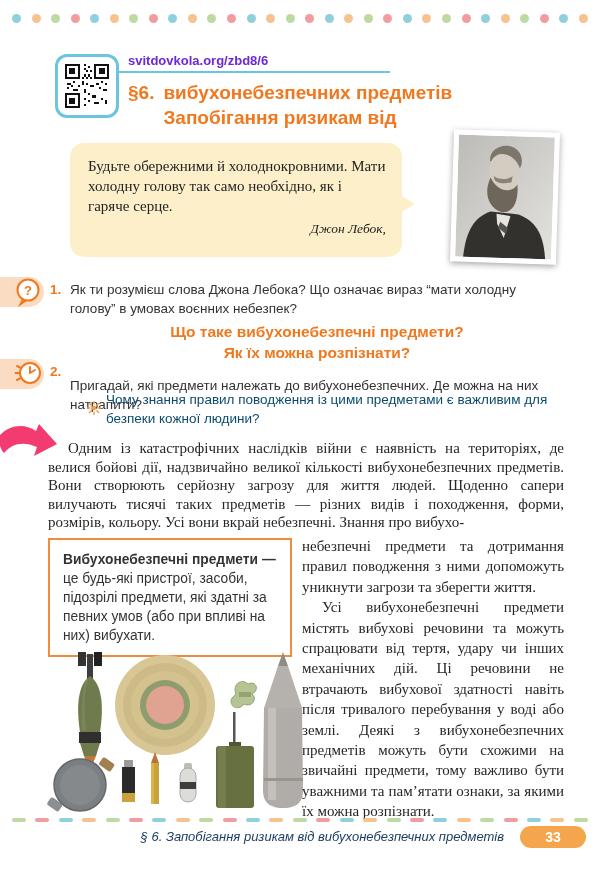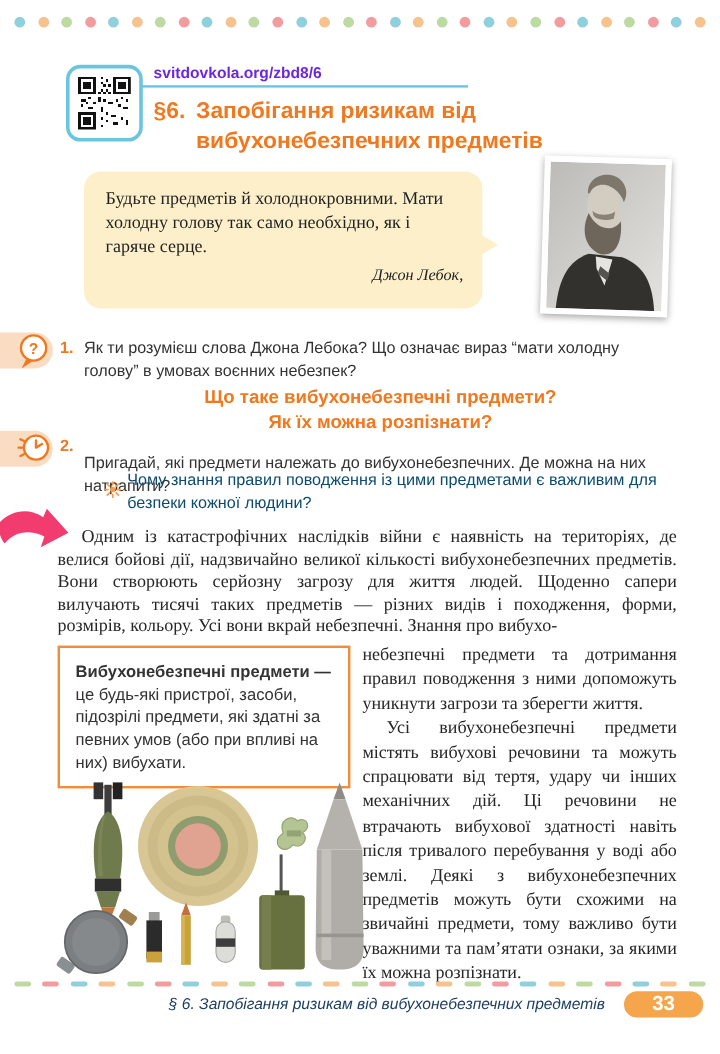--- a/index.html
+++ b/index.html
@@ -51,21 +51,21 @@
   .def-term{font-weight:bold;}
   .right-col{position:absolute;left:302px;top:536px;width:262px;font-family:"Liberation Serif",serif;
              font-size:15px;line-height:20.4px;text-align:justify;color:#262626;}
   .right-col p{margin:0;}
   .right-col .p2{text-indent:20px;}
   .munitions{position:absolute;left:40px;top:650px;}
 
   
   .footer-text{position:absolute;right:96px;top:829px;font-size:13px;font-style:italic;color:#1d3f63;}
   .page-badge{position:absolute;right:14px;top:826px;width:66px;height:22px;background:#f5a64c;border-radius:11px;
-              color:#fff;font-weight:bold;font-size:17px;display:flex;align-items:center;justify-content:center;}
+              color:#fff;font-weight:bold;font-size:14px;display:flex;align-items:center;justify-content:center;}
 </style>
 </head>
 <body>
 
 <div class="page">
 
   <div class="dots-row">
       <span style="background: rgb(143, 208, 220);"></span>
       <span style="background: rgb(246, 194, 142);"></span>
       <span style="background: rgb(189, 218, 162);"></span>
@@ -144,27 +144,27 @@
           <rect x="19" y="17" width="1" height="2"></rect>
           <rect x="9" y="19" width="1" height="1"></rect>
       </g>
     </svg>
   </div>
   <div class="link-line"></div>
   <a href="#" class="lesson-link">svitdovkola.org/zbd8/6</a>
   <div class="page-title">
     <span>§6.</span>
     <span>
+      <span style="display:block">вибухонебезпечних предметів</span>
       <span style="display:block">Запобігання ризикам від</span>
-      <span style="display:block">вибухонебезпечних предметів</span>
     </span>
   </div>
 
   <div class="quote">
-    <div class="quote-text">Будьте предметів й холоднокровними. Мати холодну голову так само необхідно, як і гаряче серце.</div>
+    <div class="quote-text">Будьте обережними й холоднокровними. Мати холодну голову так само необхідно, як і гаряче серце.</div>
     <div class="quote-author">Джон Лебок,</div>
     <div class="quote-tail"></div>
   </div>
   <div class="photo">
     <svg viewBox="0 0 96 122">
       <defs>
         <linearGradient id="pbg" x1="0" y1="0" x2="1" y2="1">
           <stop offset="0" stop-color="#bdbbb8"></stop>
             <stop offset="1" stop-color="#e4e2df"></stop>
         </linearGradient>

